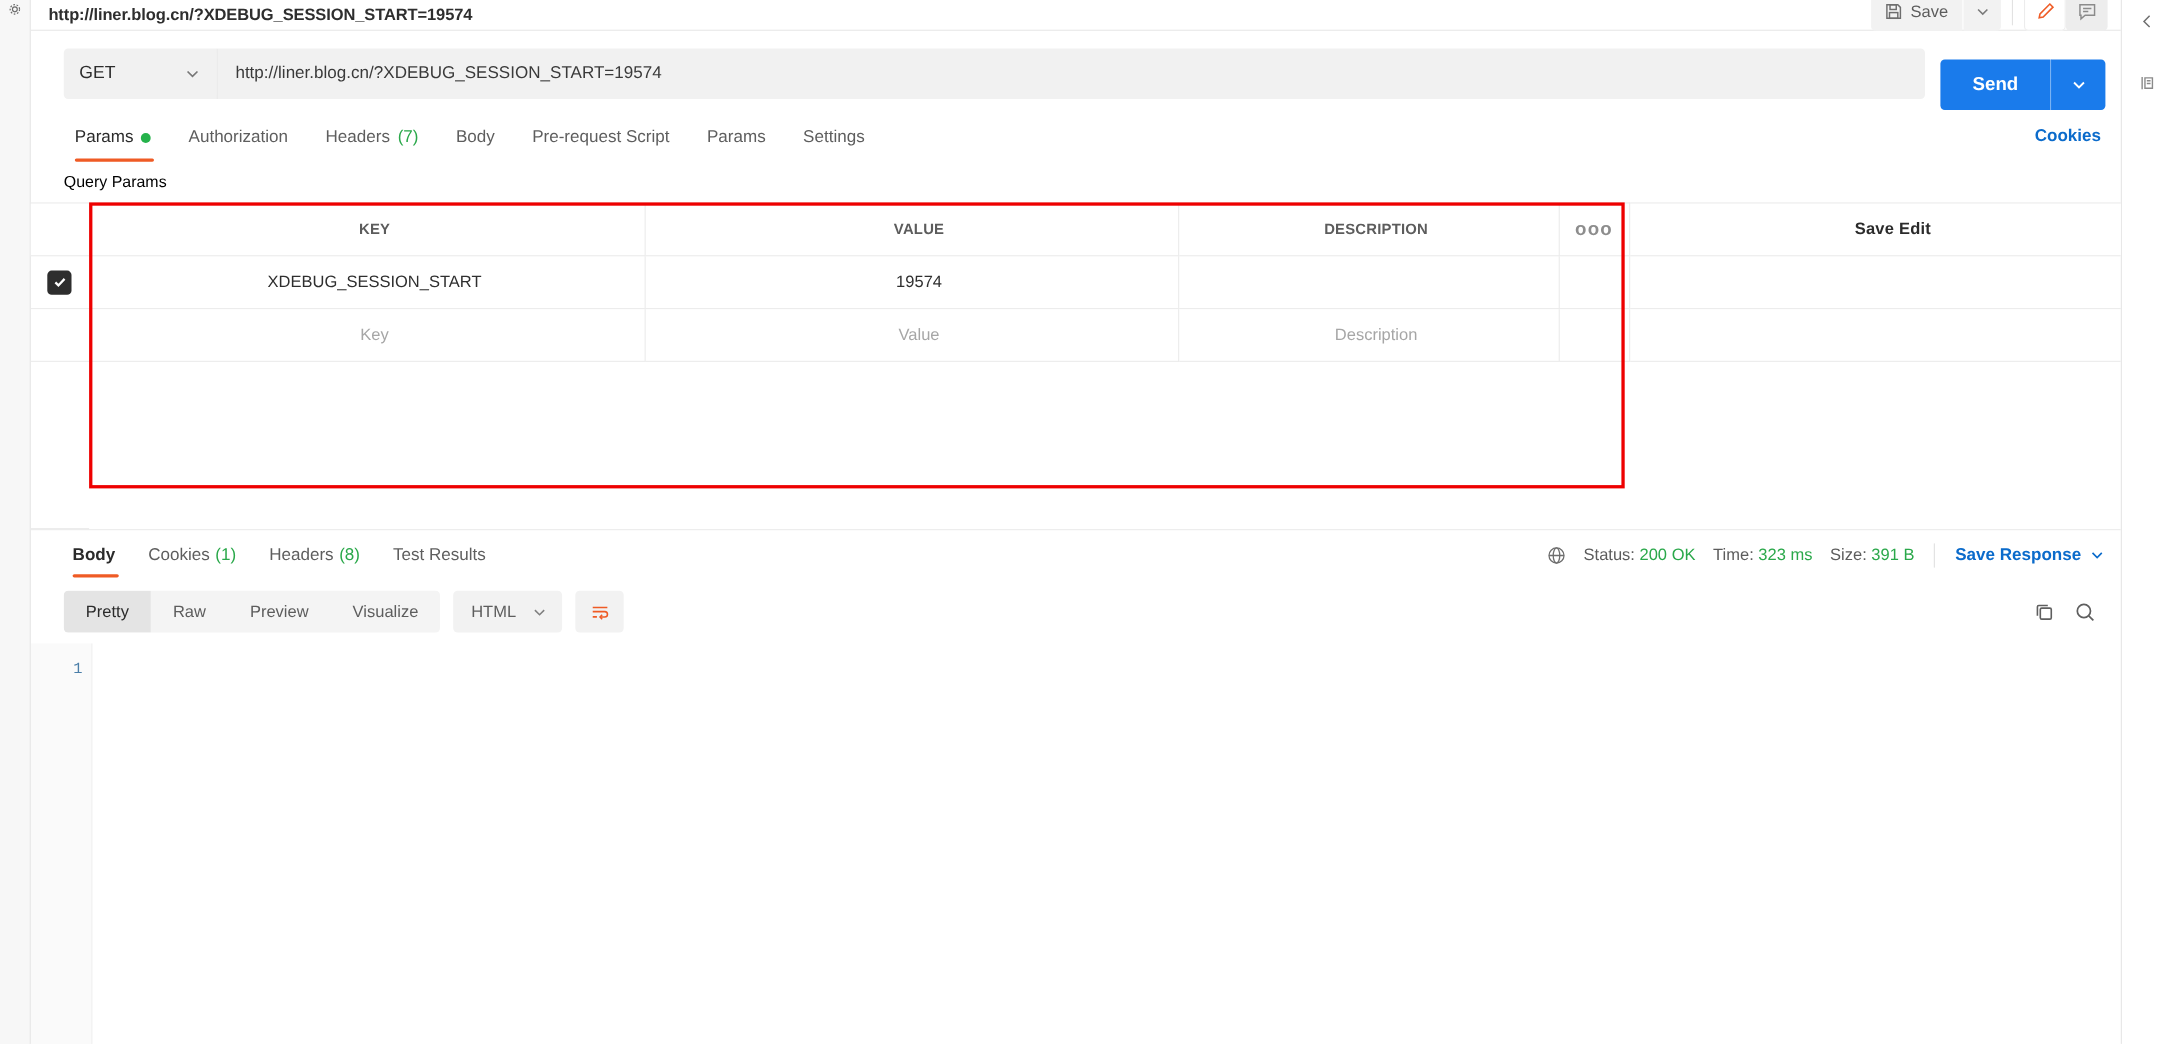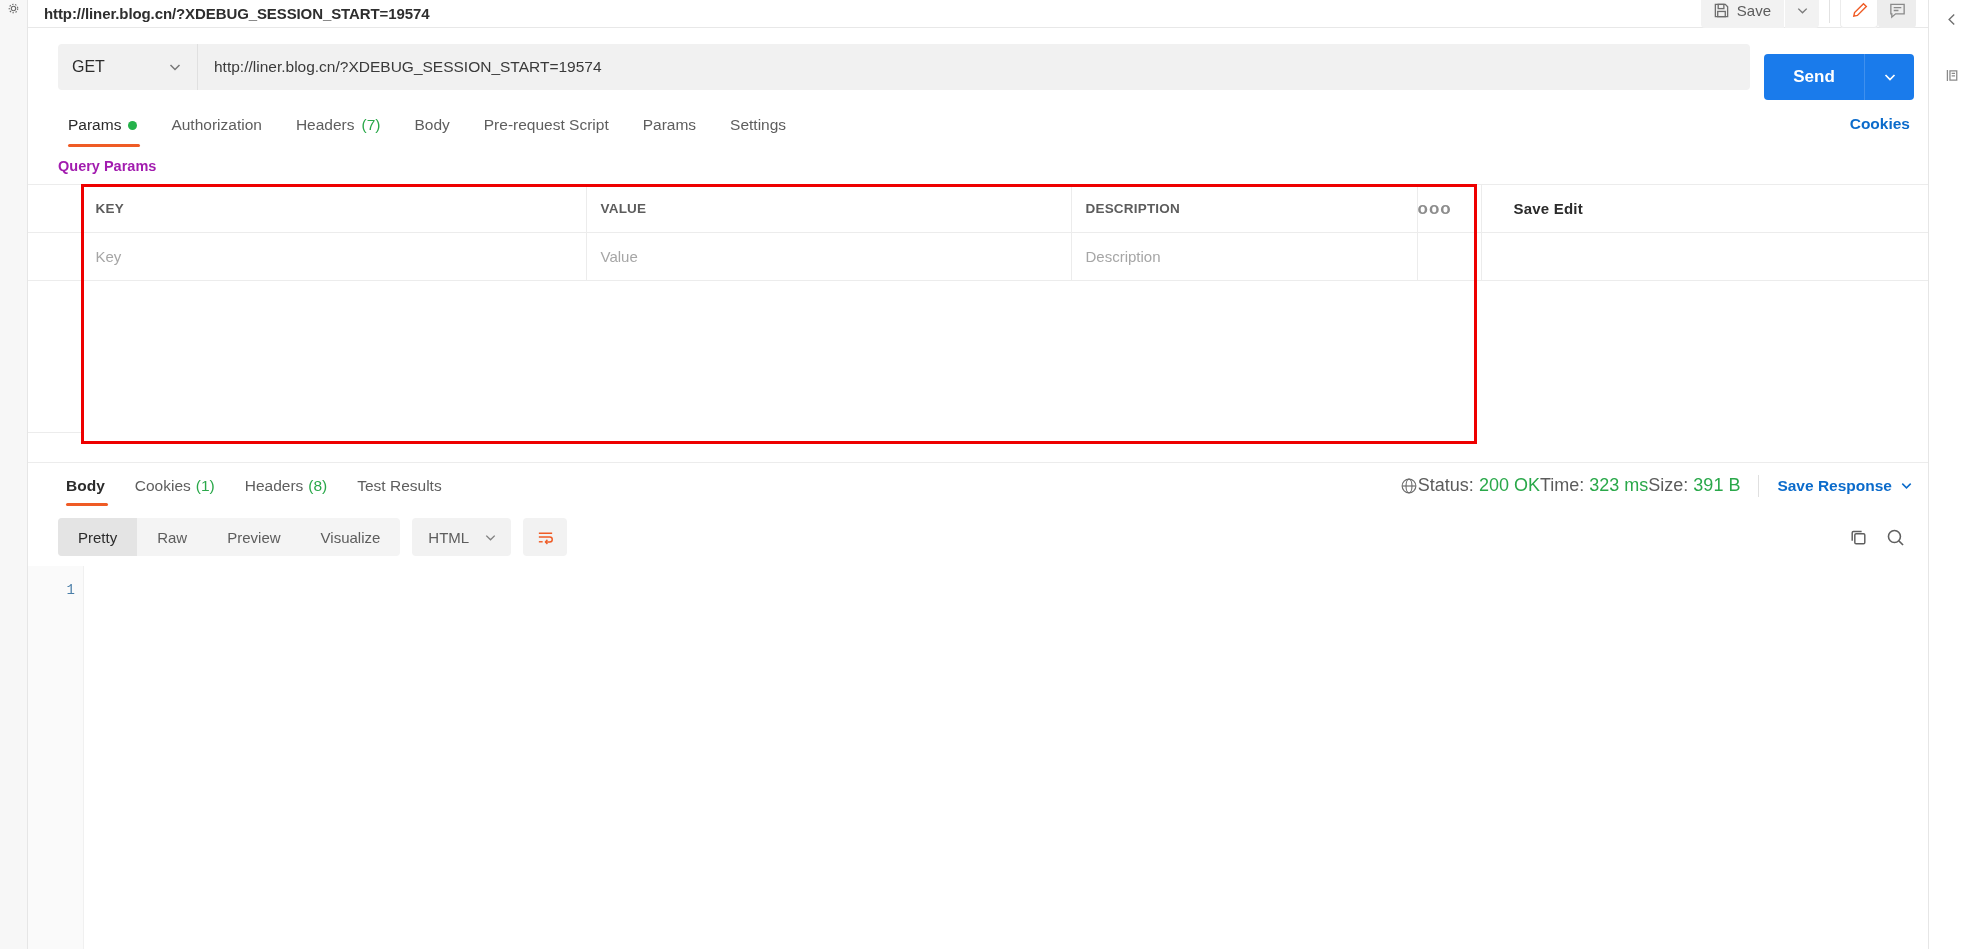--- a/index.html
+++ b/index.html
@@ -119,27 +119,27 @@
   .dot-green { width: 9px; height: 9px; border-radius: 50%; background: #25b24b; display: inline-block; }
   .count-green { color: #2aa84a; }
   .cookies-link {
     margin-left: auto; font-size: 15.5px; color: #0b6bcb;
     font-weight: bold; cursor: pointer; padding-top: 9px;
   }
 
   
   .qp-label {
     padding: 10px 0 10px 30px; font-size: 14.5px;
-    font-weight: bold; color: #a21caf; flex: 0 0 auto;
+    font-weight: normal; color: #000000; flex: 0 0 auto;
   }
   .params-wrap { position: relative; flex: 0 0 278px; }
   .ptable { width: 100%; border-collapse: collapse; table-layout: fixed; }
   .ptable th, .ptable td {
     border: 1px solid #ececec; border-left: none; border-right: 1px solid #ececec;
-    height: 48px; padding: 0 0 0 14px; text-align: left; vertical-align: middle;
+    height: 48px; padding: 0 0 0 14px; text-align: center; vertical-align: middle;
   }
   .ptable th {
     font-size: 13.5px; font-weight: bold; color: #5c5c5c;
     letter-spacing: 0.2px; background: #fff;
   }
   .col-chk { width: 53px; padding: 0 !important; }
   .col-key { width: 505px; }
   .col-val { width: 485px; }
   .col-desc { width: 346px; }
   .col-dots { width: 64px; padding: 0 !important; text-align: right; }
@@ -173,21 +173,21 @@
     padding: 0 15px; height: 44px; display: flex; align-items: center; gap: 5px;
     cursor: pointer; white-space: nowrap;
   }
   .resp-tab:first-child { padding-left: 8px; }
   .resp-tab.active { color: #2b2b2b; font-weight: bold; }
   .resp-tab.active::after {
     content: ""; position: absolute; left: 8px; right: 12px; bottom: 2px;
     height: 3px; background: #ef5b25; border-radius: 2px;
   }
   .resp-meta { margin-left: auto; display: flex; align-items: center; gap: 0; }
-  .meta-item { font-size: 18px; color: #5c5c5c; white-space: nowrap; }
+  .meta-item { font-size: 15px; color: #5c5c5c; margin-left: 16px; white-space: nowrap; }
   .meta-item b { font-weight: normal; color: #2aa84a; }
   .meta-sep { width: 1px; height: 22px; background: #e0e0e0; margin: 0 0 0 18px; }
   .save-resp {
     font-size: 15.5px; font-weight: bold; color: #0b6bcb;
     margin-left: 18px; cursor: pointer; display: flex; align-items: center; gap: 7px;
   }
 
   .view-bar {
     height: 58px; flex: 0 0 58px; display: flex; align-items: center;
     padding: 0 14px 0 30px; gap: 12px;
@@ -339,20 +339,34 @@
             <th class="col-dots">
               <span class="dots-cell">ooo</span>
             </th>
             <th class="col-bulk">
               <span class="bulk-edit">Save Edit</span>
             </th>
           </tr>
         </thead>
         <tbody>
           <tr>
+            <td class="col-chk">
+              <div class="chk">
+                <svg viewBox="0 0 14 14" width="13" height="13" fill="none" stroke="#ffffff" stroke-width="2.2">
+                    <path d="M2.5 7.2l3 3 6-6.4"></path>
+                  </svg>
+              </div>
+            </td>
+            <td><span class="cell-txt">XDEBUG_SESSION_START</span></td>
+            <td><span class="cell-txt">19574</span></td>
+            <td><span class="cell-txt"></span></td>
+            <td class="col-dots"></td>
+            <td class="col-bulk"></td>
+          </tr>
+          <tr>
             <td class="col-chk"></td>
             <td><span class="cell-ph">Key</span></td>
             <td><span class="cell-ph">Value</span></td>
             <td><span class="cell-ph">Description</span></td>
             <td class="col-dots"></td>
             <td class="col-bulk"></td>
           </tr>
           <tr class="filler-row">
             <td class="col-chk" style="border-right:none"></td>
               <td style="border:none"></td>

